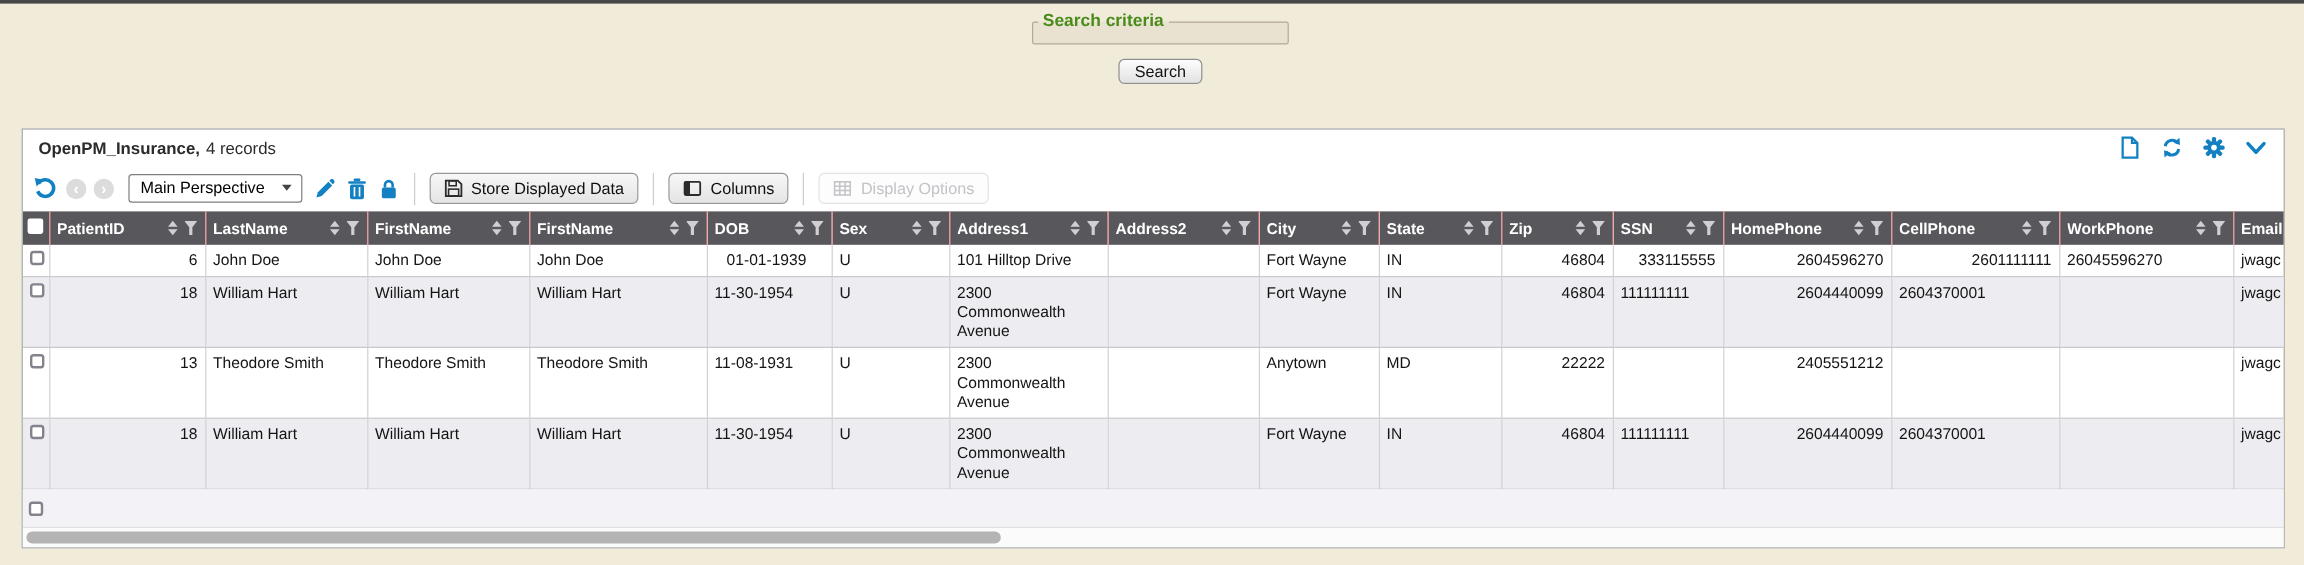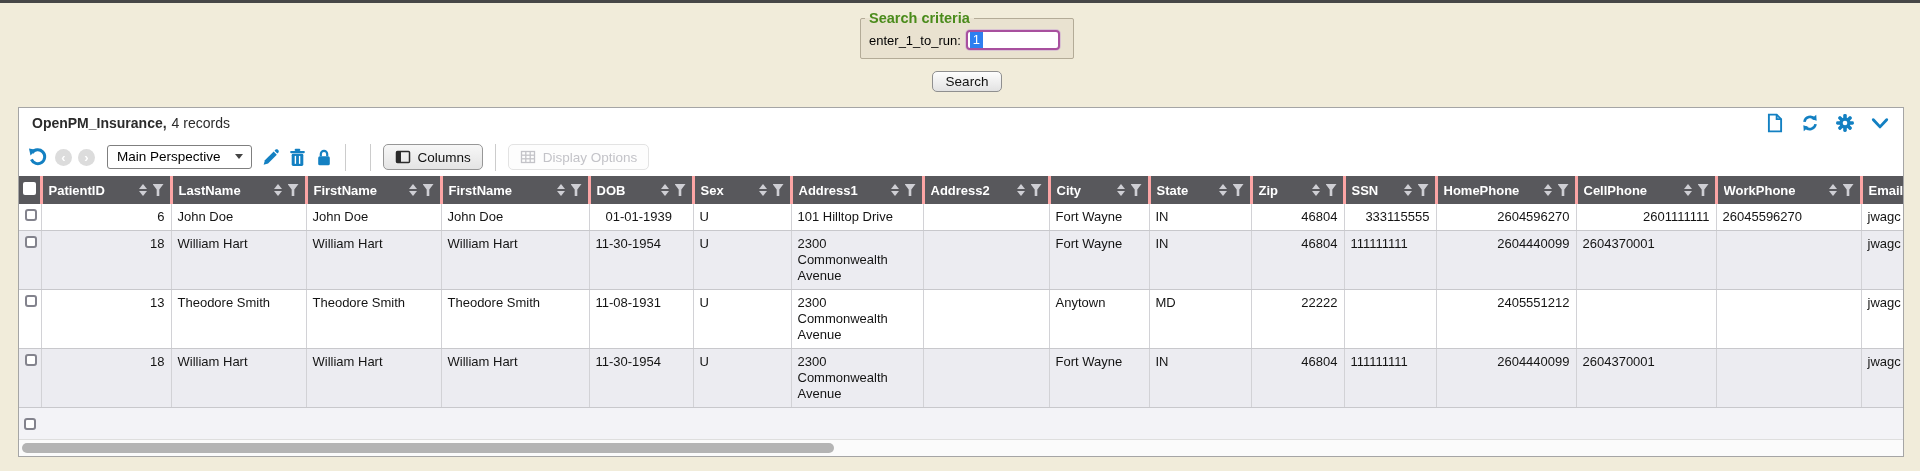--- a/index.html
+++ b/index.html
@@ -67,21 +67,21 @@
     background:linear-gradient(#f7f7f7,#e4e4e4);
     padding:4px 11px; font-size:13.5px; color:#101010; cursor:pointer;
   }
   .tb-btn.disabled { color:#c3c3c8; border-color:#e3e3e3; background:#fdfdfd; cursor:default; }
 
   
   .table-clip { overflow:hidden; width:100%; }
   table.grid { border-collapse:collapse; table-layout:fixed; }
   table.grid th {
     background:#58585c; color:#fff; font-size:13px; font-weight:bold;
-    padding:0 6px; height:28px; border-right:3px solid #fca5a5; cursor:pointer;
+    padding:0 6px; height:28px; border-right:1px solid #fca5a5; cursor:pointer;
   }
   .th-wrap { display:flex; align-items:center; gap:6px; }
   .th-label { flex:1; text-align:left; white-space:nowrap; overflow:hidden; }
   .sort-icon { display:inline-flex; flex-direction:column; gap:2px; }
   .sort-icon i { display:block; width:0; height:0; border-left:4px solid transparent; border-right:4px solid transparent; }
   .sort-icon .up { border-bottom:5px solid #cfcfd4; }
   .sort-icon .down { border-top:5px solid #cfcfd4; }
   .filter-icon {
     width:11px; height:12px; background:#cfcfd4;
     clip-path:polygon(0 0,100% 0,62% 45%,62% 100%,38% 100%,38% 45%);
@@ -104,26 +104,20 @@
   svg { display:block; }
 </style>
 </head>
 <body>
 
 <div class="top-strip"></div>
 
 <div class="search-wrap">
   <fieldset class="criteria">
     <legend>Search criteria</legend>
-    <div class="criteria-row">
-      <span>enter_1_to_run:</span>
-      <div class="fake-input">
-        <span class="sel">1</span>
-      </div>
-    </div>
   </fieldset>
   <button class="search-btn">Search</button>
 </div>
 
 <div class="panel">
 
   <div class="panel-title">
     <span class="t-bold">OpenPM_Insurance,</span>
     <span class="t-rec">4 records</span>
     <span class="title-icons">
@@ -198,20 +192,30 @@
     </span>
     <span class="ico">
       <svg width="18" height="19" viewBox="0 0 18 18">
           <rect x="3.2" y="7.8" width="11.6" height="9" rx="1.6" fill="#1380c2"></rect>
           <path d="M5.8 7.8V5.6a3.2 3.2 0 0 1 6.4 0v2.2" fill="none" stroke="#1380c2" stroke-width="2.2"></path>
         </svg>
     </span>
 
     <span class="tb-divider"></span>
 
+    <button class="tb-btn">
+      <span class="ico">
+        <svg width="16" height="16" viewBox="0 0 16 16">
+            <path d="M1.5 1.5h10l3 3v10h-13z" fill="none" stroke="#2b2b2b" stroke-width="1.5"></path>
+            <rect x="4.2" y="1.8" width="6" height="4" fill="none" stroke="#2b2b2b" stroke-width="1.3"></rect>
+            <rect x="3.8" y="8.6" width="8.4" height="5.6" fill="none" stroke="#2b2b2b" stroke-width="1.3"></rect>
+          </svg>
+      </span>
+      <span>Store Displayed Data</span>
+    </button>
 
     <span class="tb-divider"></span>
 
     <button class="tb-btn">
       <span class="ico">
         <svg width="16" height="16" viewBox="0 0 16 16">
             <rect x="1.5" y="2.5" width="13" height="11" rx="1" fill="none" stroke="#2b2b2b" stroke-width="1.5"></rect>
             <rect x="1.5" y="2.5" width="4.5" height="11" fill="#2b2b2b"></rect>
           </svg>
       </span>

